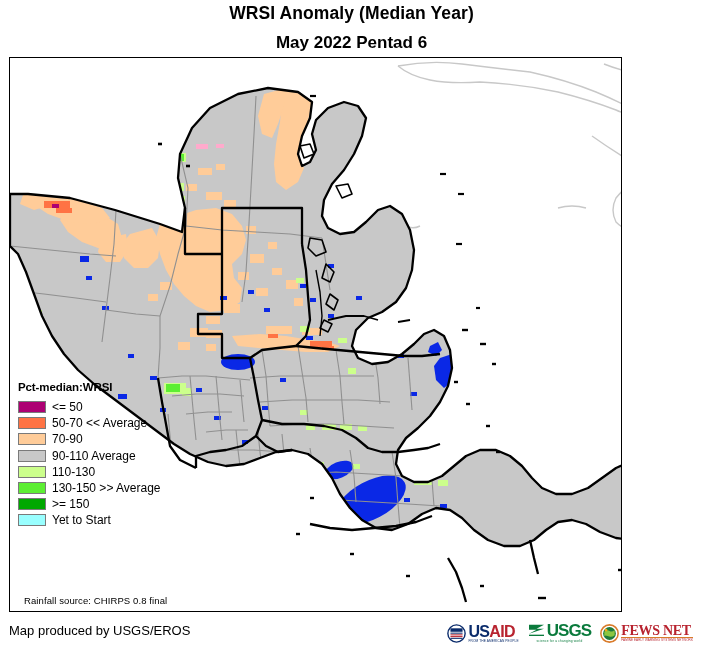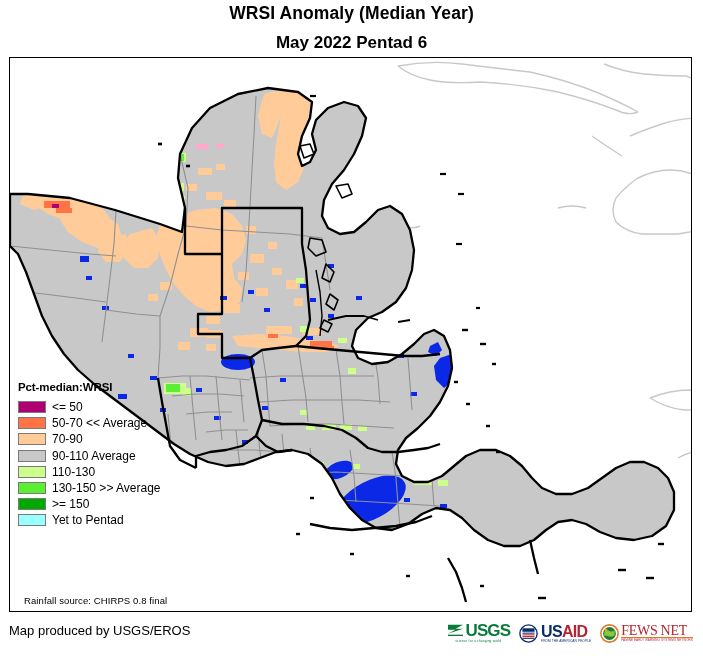--- a/index.html
+++ b/index.html
@@ -9,21 +9,21 @@
     position:absolute;left:0;top:3px;width:703px;text-align:center;
     font-size:17.5px;font-weight:bold;letter-spacing:0.1px;
   }
   .subtitle{
     position:absolute;left:0;top:33px;width:703px;text-align:center;
     font-size:17px;font-weight:bold;
   }
 
   
   .map-frame{
-    position:absolute;left:9px;top:57px;width:683px;height:555px;
+    position:absolute;left:9px;top:57px;width:613px;height:555px;
     border:1px solid #000;background:#14b8a6;box-sizing:border-box;overflow:hidden;
   }
   .map-svg{position:absolute;left:0;top:0;width:681px;height:553px;display:block;}
 
   
   .legend{
     position:absolute;left:8px;top:322px;width:205px;
     z-index:5;
   }
   .legend-title{
@@ -61,21 +61,21 @@
   .usaid-wrap{display:flex;align-items:center;}
   .usaid-seal{width:19px;height:19px;margin-right:3px;}
   .usaid-txtwrap{display:flex;flex-direction:column;}
   .usaid-word{font-size:16px;font-weight:bold;color:#0a2b6b;letter-spacing:-0.7px;line-height:15px;}
   .usaid-word .red{color:#b8232f;}
   .usaid-tag{font-size:3.2px;color:#0a2b6b;letter-spacing:0.1px;}
 
   .fews-wrap{display:flex;align-items:center;border:0;}
   .fews-globe{width:19px;height:19px;margin-right:2px;}
   .fews-txtwrap{display:flex;flex-direction:column;}
-  .fews-word{font-size:14px;font-weight:normal;color:#b8232f;letter-spacing:-0.3px;line-height:13px;font-family:"Liberation Serif",serif;}
+  .fews-word{font-size:14px;font-weight:bold;color:#b8232f;letter-spacing:-0.3px;line-height:13px;font-family:"Liberation Serif",serif;}
   .fews-tag{font-size:3px;color:#b8232f;letter-spacing:0.1px;border-top:1px solid #d97b2a;padding-top:0.5px;}
 </style>
 </head>
 <body>
 
 <div class="title">WRSI Anomaly (Median Year)</div>
 <div class="subtitle">May 2022 Pentad 6</div>
 
 <div class="map-frame">
 
@@ -479,45 +479,32 @@
       </div>
 
       <div class="legend-row">
         <span class="swatch" style="background:#00A800;"></span>
         <span class="legend-label">&gt;= 150</span>
       </div>
 
 
       <div class="legend-row">
         <span class="swatch" style="background:#99FFFF;"></span>
-        <span class="legend-label">Yet to Pentad</span>
+        <span class="legend-label">Yet to Start</span>
       </div>
 
     </div>
   </div>
 
   <div class="rain-src">Rainfall source: CHIRPS 0.8 final</div>
 </div>
 
 <div class="footer-text">Map produced by USGS/EROS</div>
 
 <div class="logos">
-
-  <div class="logo">
-    <div class="usgs-wrap">
-      <div class="usgs-main">
-        <svg class="usgs-mark" viewBox="0 0 20 18">
-          <path d="M1,2 L19,2 L10,7 L19,7 L1,13 L10,8 L1,8 Z" fill="#0a7a3c"></path>
-          <rect x="1" y="14" width="18" height="1.6" fill="#0a7a3c"></rect>
-        </svg>
-        <span class="usgs-word">USGS</span>
-      </div>
-      <div class="usgs-tag">science for a changing world</div>
-    </div>
-  </div>
 
   <div class="logo">
     <div class="usaid-wrap">
       <svg class="usaid-seal" viewBox="0 0 22 22">
         <circle cx="11" cy="11" r="10" fill="#ffffff" stroke="#0a2b6b" stroke-width="1.6"></circle>
         <rect x="4" y="5" width="14" height="4" fill="#0a2b6b"></rect>
         <rect x="4" y="10" width="14" height="1.2" fill="#0a2b6b"></rect>
         <rect x="4" y="12" width="14" height="1.2" fill="#b8232f"></rect>
         <rect x="4" y="14" width="14" height="1.2" fill="#b8232f"></rect>
         <rect x="4" y="16" width="14" height="1.2" fill="#0a2b6b"></rect>
@@ -525,20 +512,33 @@
       <div class="usaid-txtwrap">
         <span class="usaid-word">
           <span>US</span><span class="red">AID</span>
         </span>
         <span class="usaid-tag">FROM THE AMERICAN PEOPLE</span>
       </div>
     </div>
   </div>
 
   <div class="logo">
+    <div class="usgs-wrap">
+      <div class="usgs-main">
+        <svg class="usgs-mark" viewBox="0 0 20 18">
+          <path d="M1,2 L19,2 L10,7 L19,7 L1,13 L10,8 L1,8 Z" fill="#0a7a3c"></path>
+          <rect x="1" y="14" width="18" height="1.6" fill="#0a7a3c"></rect>
+        </svg>
+        <span class="usgs-word">USGS</span>
+      </div>
+      <div class="usgs-tag">science for a changing world</div>
+    </div>
+  </div>
+
+  <div class="logo">
     <div class="fews-wrap">
       <svg class="fews-globe" viewBox="0 0 22 22">
         <circle cx="11" cy="11" r="10" fill="#ffffff" stroke="#d97b2a" stroke-width="1.8"></circle>
         <circle cx="11" cy="11" r="7.4" fill="#1f7a3a"></circle>
         <path d="M5,9 Q8,6 11,8 T17,7 L17,13 Q13,16 9,14 T5,15 Z" fill="#8cc63f"></path>
         <circle cx="7" cy="7" r="1.6" fill="#f4a61a"></circle>
       </svg>
       <div class="fews-txtwrap">
         <span class="fews-word">FEWS NET</span>
         <span class="fews-tag">FAMINE EARLY WARNING SYSTEMS NETWORK</span>

